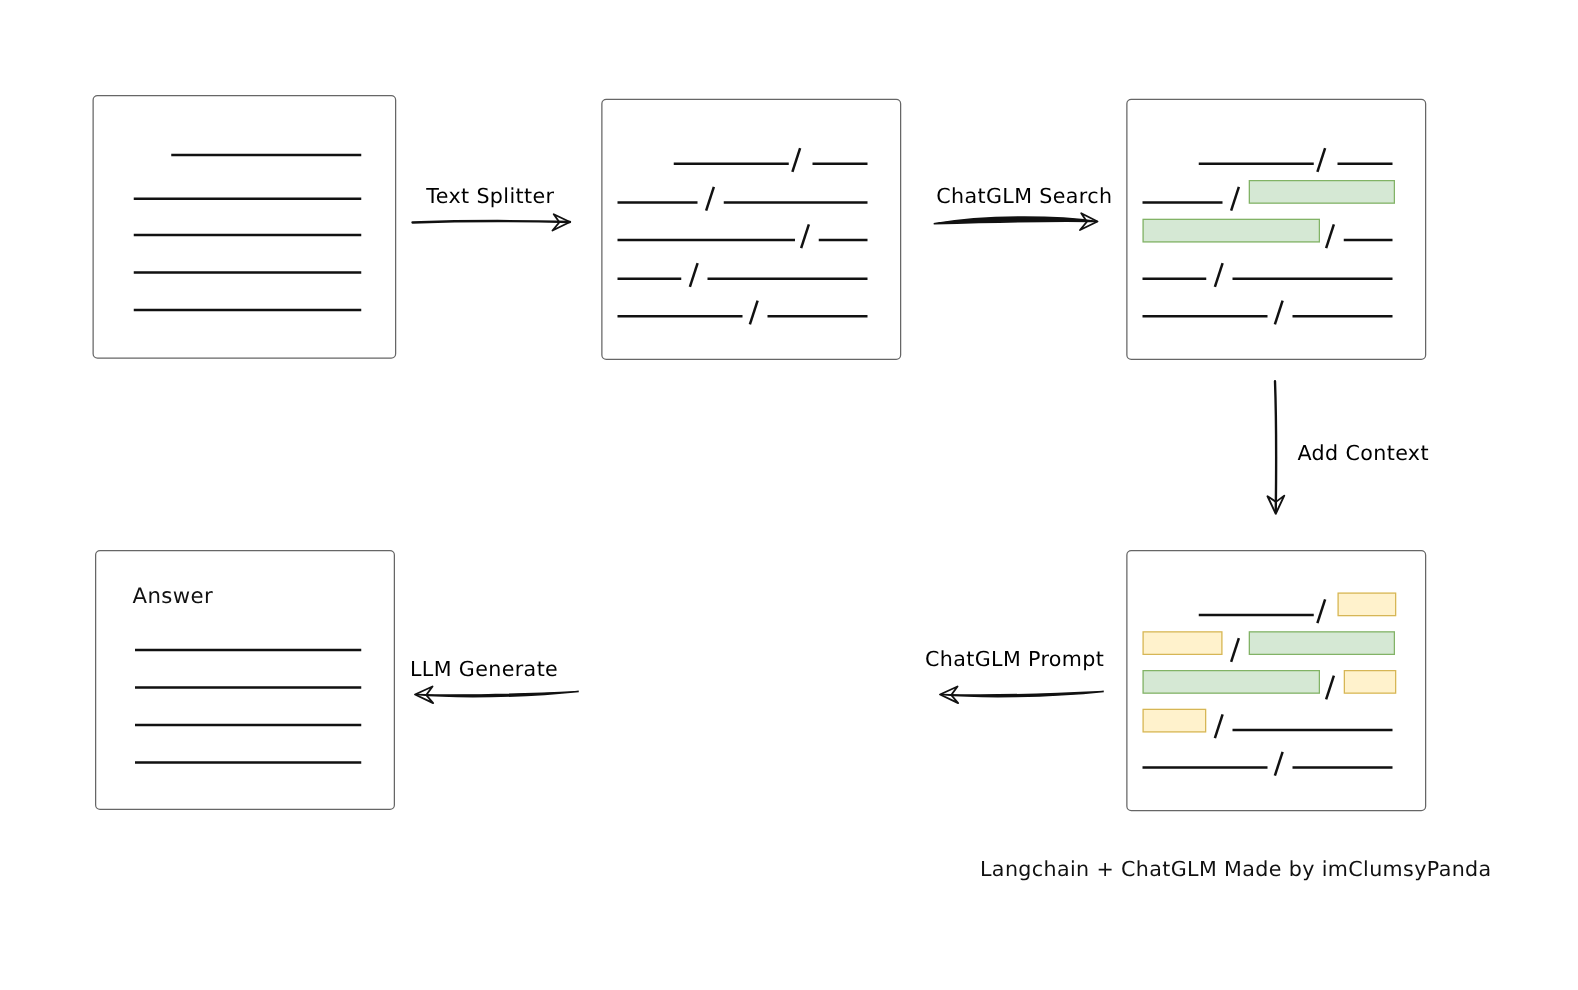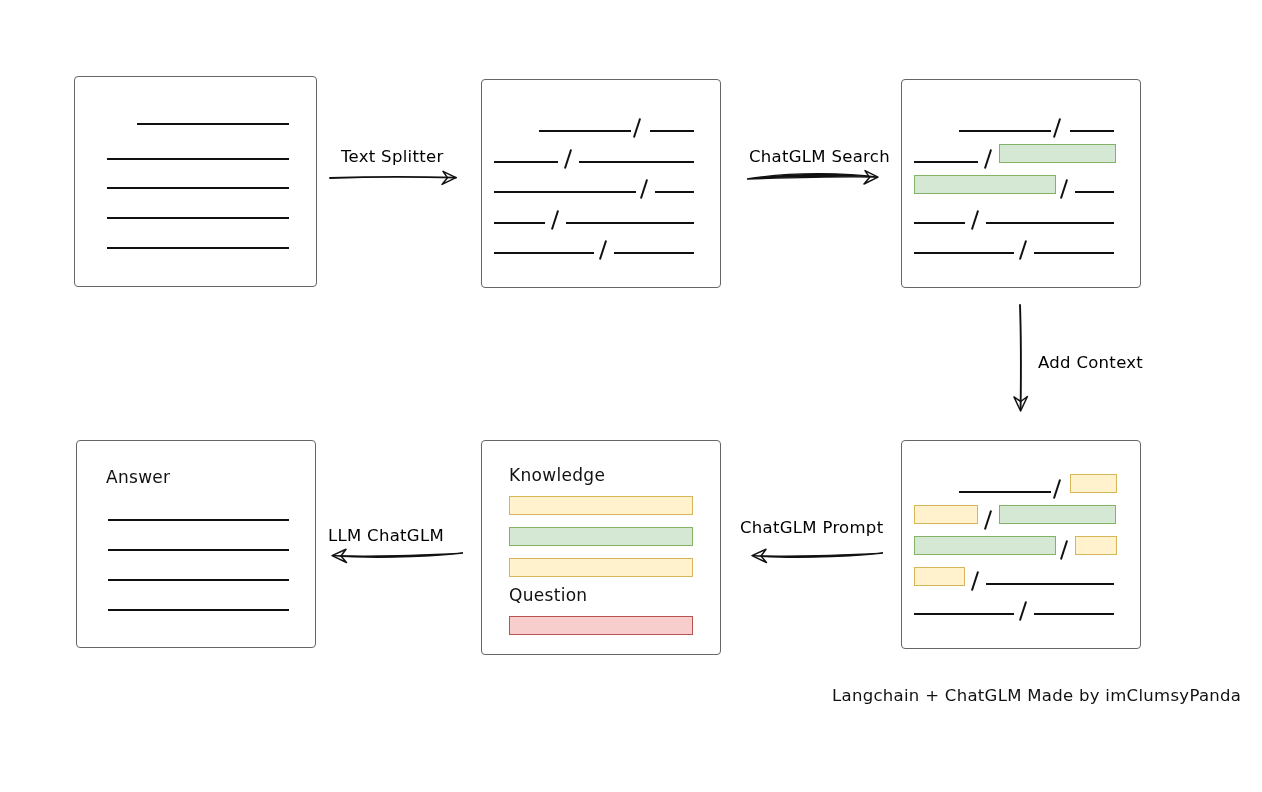--- a/index.html
+++ b/index.html
@@ -188,40 +188,32 @@
   </div>
 
   <div class="arrow-wrap" style="left:739px; top:546px;">
     <svg width="148" height="20" viewBox="0 0 148 20">
       <path d="M144,7.2 C100,11.8 45,12.4 14,9.6 C45,10.6 100,9.4 144,7.2 Z" stroke="#111111" stroke-width="1.3" fill="#111111"></path>
       <path d="M13,9.6 L27,3.2 L22,10 L27.5,16.5 Z" stroke="#111111" stroke-width="1.5" fill="none" stroke-linejoin="round"></path>
     </svg>
   </div>
   <div class="arrow-label" style="left:740px; top:518px;">ChatGLM Prompt</div>
 
-  <div class="doc-box" style="left:481px; top:440px; width:240px; height:215px;">
-    <div class="box-title" style="left:27px; top:24px;">Knowledge</div>
-    <div class="chunk" style="left:27px; top:55px; width:184px; height:19px; background:#fff2cc; border-color:#d6b656;"></div>
-    <div class="chunk" style="left:27px; top:86px; width:184px; height:19px; background:#d5e8d4; border-color:#82b366;"></div>
-    <div class="chunk" style="left:27px; top:117px; width:184px; height:19px; background:#fff2cc; border-color:#d6b656;"></div>
-    <div class="box-title" style="left:27px; top:144px;">Question</div>
-    <div class="chunk" style="left:27px; top:175px; width:184px; height:19px; background:#f8cecc; border-color:#b85450;"></div>
-  </div>
 
   <div class="arrow-wrap" style="left:319px; top:546px;">
     <svg width="148" height="20" viewBox="0 0 148 20">
       <path d="M144,7.2 C100,11.8 45,12.4 14,9.6 C45,10.6 100,9.4 144,7.2 Z" stroke="#111111" stroke-width="1.3" fill="#111111"></path>
       <path d="M13,9.6 L27,3.2 L22,10 L27.5,16.5 Z" stroke="#111111" stroke-width="1.5" fill="none" stroke-linejoin="round"></path>
     </svg>
   </div>
-  <div class="arrow-label" style="left:328px; top:526px;">LLM ChatGLM</div>
+  <div class="arrow-label" style="left:328px; top:526px;">LLM Generate</div>
 
   <div class="doc-box" style="left:76px; top:440px; width:240px; height:208px;">
     <div class="box-title" style="left:29px; top:26px;">Answer</div>
     <div class="rule" style="left:31px; top:78px; width:181px;"></div>
     <div class="rule" style="left:31px; top:108px; width:181px;"></div>
     <div class="rule" style="left:31px; top:138px; width:181px;"></div>
     <div class="rule" style="left:31px; top:168px; width:181px;"></div>
   </div>
 
-  <div class="caption" style="left:784px; top:686px;margin-left:48px;">Langchain + ChatGLM Made by imClumsyPanda</div>
+  <div class="caption" style="left:784px; top:686px;">Langchain + ChatGLM Made by imClumsyPanda</div>
 
 </div>
 
 </body></html>

